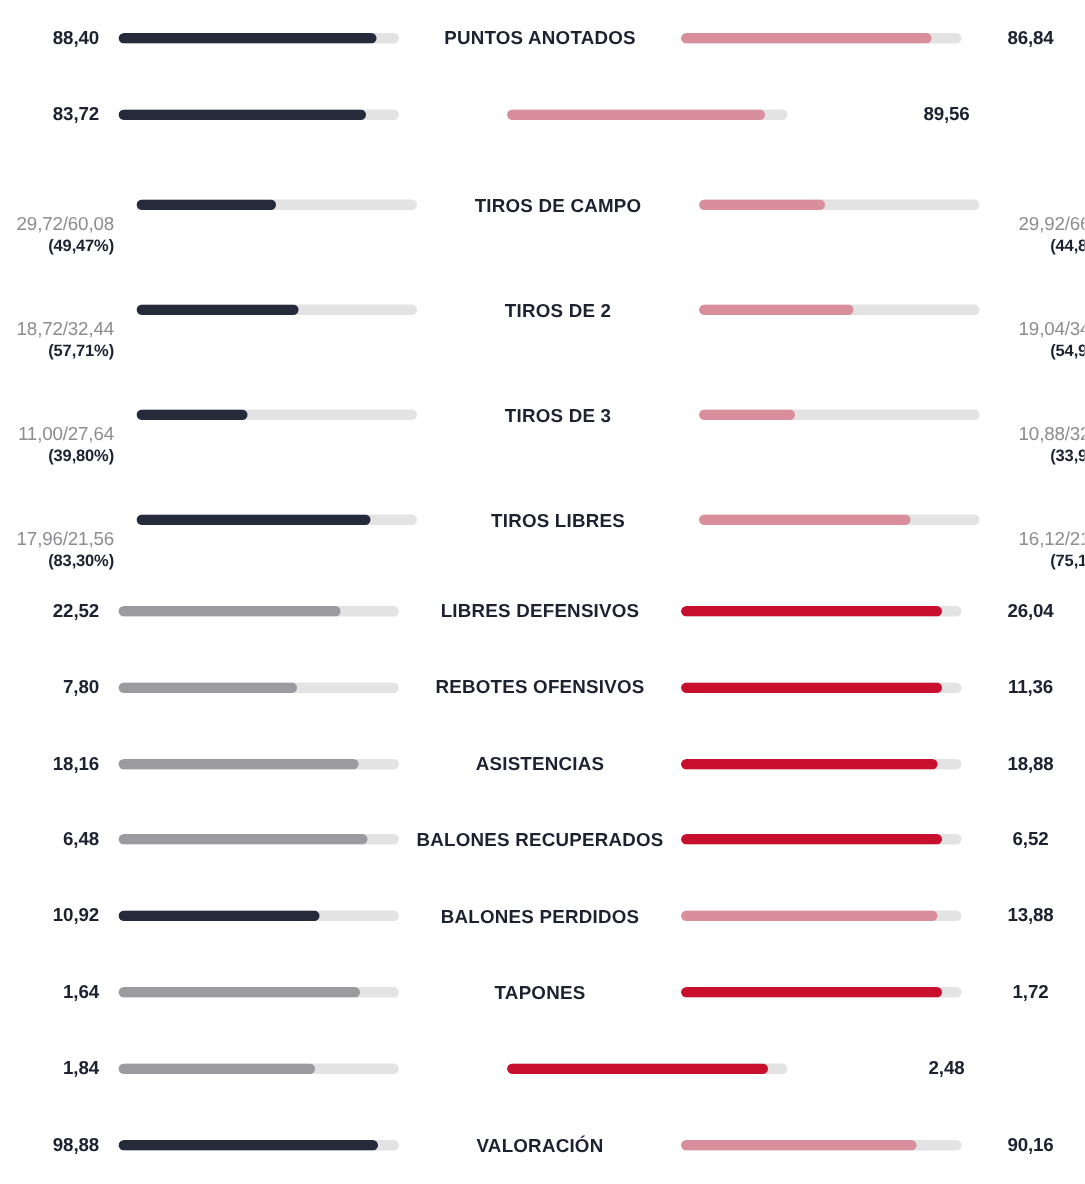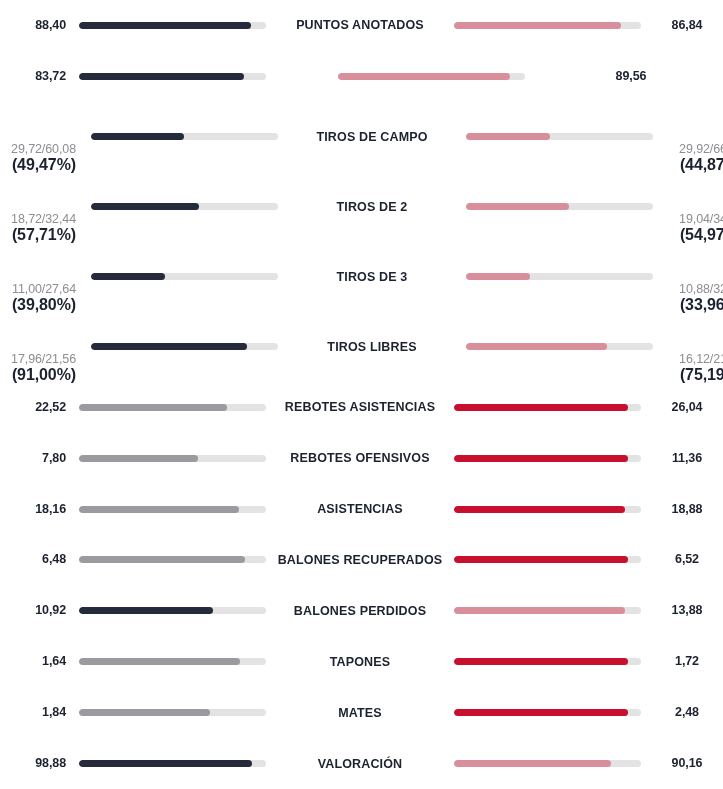--- a/index.html
+++ b/index.html
@@ -55,21 +55,21 @@
     font-weight: 400;
     color: #8d8d92;
     white-space: nowrap;
     font-size: 12.5px;
     margin-top: 40px;
   }
   .value-pct {
     font-weight: 700;
     color: #1d2230;
     white-space: nowrap;
-    font-size: 16px;
+    font-size: 11px;
   }
   .value-cell.right .value-frac,
   .value-cell.right .value-pct { text-align: right; }
   .value-cell.right .value-frac { color: #8d8d92; }
 
   
   .value-cell.right { align-items: center; }
   .value-cell.right.stacked { align-items: flex-end; padding-left: 0; padding-right: 0; width: 86px; flex: 0 0 86px; }
   .value-cell.left.stacked  { width: 86px; flex: 0 0 86px; padding-right: 10px; }
 
@@ -213,21 +213,21 @@
         </div>
       </div>
       <div class="value-cell right stacked">
         <div class="value-frac">10,88/32,04</div>
         <div class="value-pct">(33,96%)</div>
       </div>
     </div>
     <div class="stat-row">
       <div class="value-cell left stacked">
         <div class="value-frac">17,96/21,56</div>
-        <div class="value-pct">(91,00%)</div>
+        <div class="value-pct">(83,30%)</div>
       </div>
       <div class="bar-cell left">
         <div class="bar-track">
           <div class="bar-fill" style="width: 83.3%; background: rgb(38, 43, 60);"></div>
         </div>
       </div>
       <div class="stat-label">TIROS LIBRES</div>
       <div class="bar-cell right">
         <div class="bar-track">
           <div class="bar-fill" style="width: 75.19%; background: rgb(217, 142, 156);"></div>
@@ -240,21 +240,21 @@
     </div>
     <div class="stat-row">
       <div class="value-cell left">
         <div class="value-main">22,52</div>
       </div>
       <div class="bar-cell left">
         <div class="bar-track">
           <div class="bar-fill" style="width: 79%; background: rgb(154, 154, 159);"></div>
         </div>
       </div>
-      <div class="stat-label">REBOTES ASISTENCIAS</div>
+      <div class="stat-label">LIBRES DEFENSIVOS</div>
       <div class="bar-cell right">
         <div class="bar-track">
           <div class="bar-fill" style="width: 93%; background: rgb(200, 16, 46);"></div>
         </div>
       </div>
       <div class="value-cell right">
         <div class="value-main">26,04</div>
       </div>
     </div>
     <div class="stat-row">
@@ -354,21 +354,20 @@
     </div>
     <div class="stat-row">
       <div class="value-cell left">
         <div class="value-main">1,84</div>
       </div>
       <div class="bar-cell left">
         <div class="bar-track">
           <div class="bar-fill" style="width: 70%; background: rgb(154, 154, 159);"></div>
         </div>
       </div>
-      <div class="stat-label">MATES</div>
       <div class="bar-cell right">
         <div class="bar-track">
           <div class="bar-fill" style="width: 93%; background: rgb(200, 16, 46);"></div>
         </div>
       </div>
       <div class="value-cell right">
         <div class="value-main">2,48</div>
       </div>
     </div>
     <div class="stat-row">

